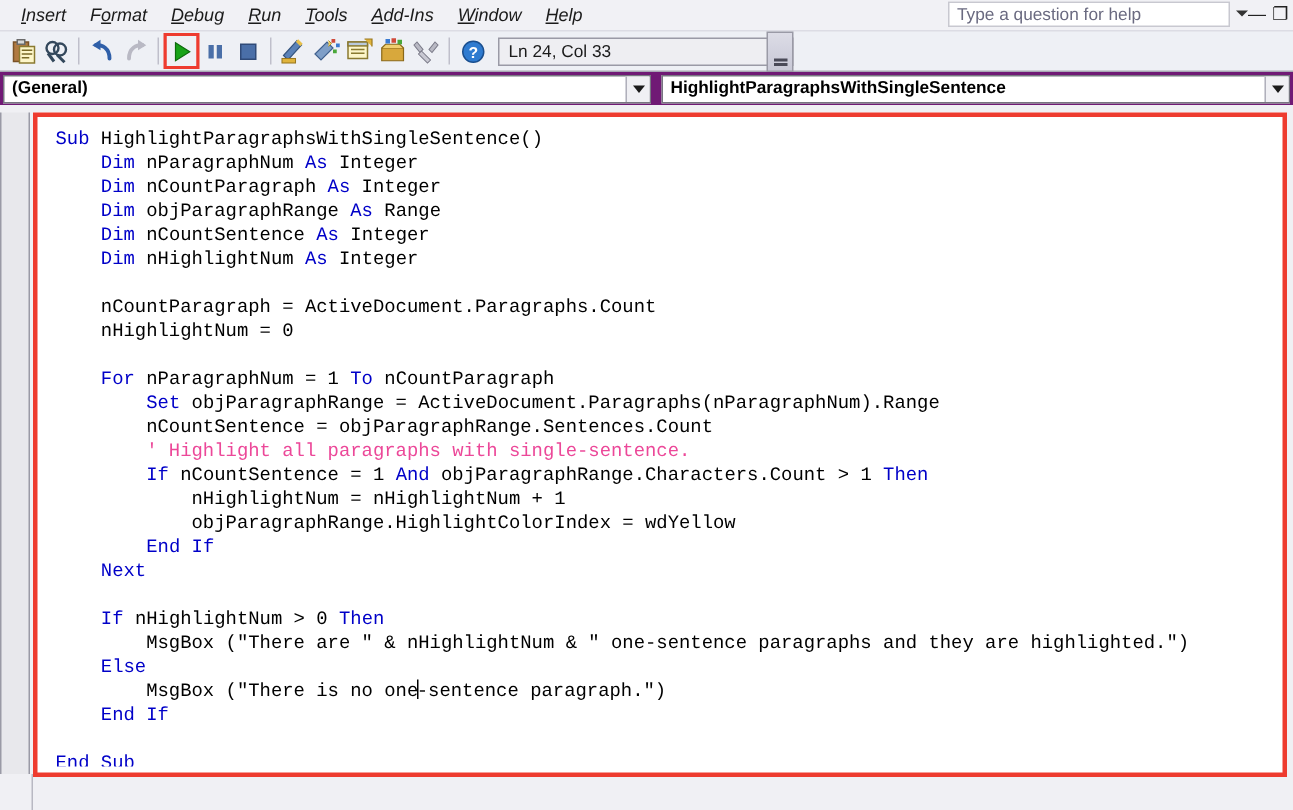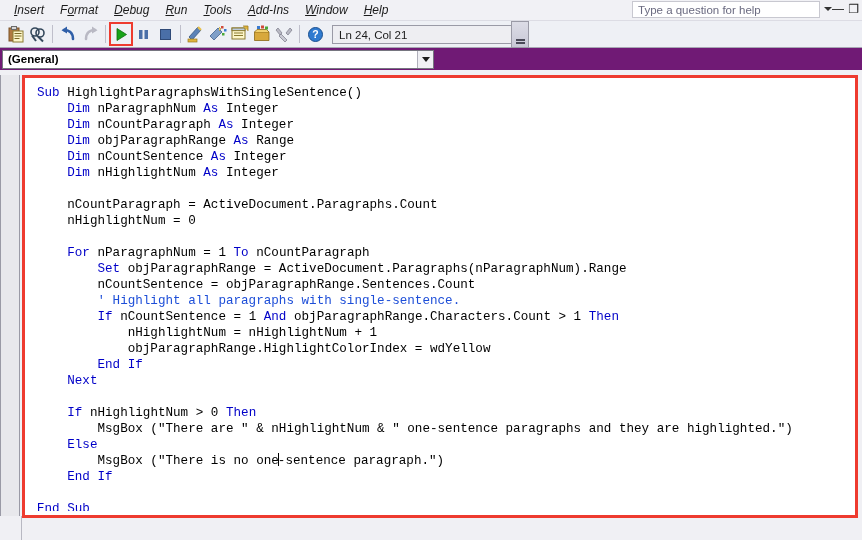--- a/index.html
+++ b/index.html
@@ -235,21 +235,21 @@
     right: 4px;
     bottom: 4px;
     font-family: "Liberation Mono", "DejaVu Sans Mono", monospace;
     font-size: 12.6px;
     line-height: 16px;
     color: #000000;
     white-space: pre;
     overflow: hidden;
   }
   .code-text .kw  { color: #0000c8; }
-  .code-text .cm  { color: #1d4ed8; }
+  .code-text .cm  { color: #ec4899; }
   .code-text .pl  { color: #000000; }
   .code-line { height: 16px; position: relative; }
   .caret {
     display: inline-block;
     width: 0;
     border-left: 1px solid #000;
     height: 13px;
     vertical-align: -2px;
     margin: 0 -1px;
   }
@@ -387,34 +387,40 @@
   <div class="tb-sep"></div>
 
   <div class="tb-btn">
     <svg width="17" height="17" viewBox="0 0 17 17">
       <circle cx="8.5" cy="8.5" r="7" fill="#2f7bd0" stroke="#1a4f8f"></circle>
       <text x="8.5" y="12.4" font-size="10.5" font-weight="bold" fill="#ffffff" text-anchor="middle" font-family="Liberation Sans, sans-serif">?</text>
     </svg>
   </div>
 
   <div class="status-box">
-    <span>Ln 24, Col 21</span>
+    <span>Ln 24, Col 33</span>
   </div>
   <div class="status-grip">
     <div class="g"></div>
   </div>
 </div>
 
 <div class="combobar">
   <div class="combo left">
     <div class="val">(General)</div>
     <div class="dd">
         <i></i>
       </div>
   </div>
+  <div class="combo right">
+    <div class="val">HighlightParagraphsWithSingleSentence</div>
+    <div class="dd">
+        <i></i>
+      </div>
+  </div>
 </div>
 
 <div class="code-wrap">
   <div class="margin-strip"></div>
   <div class="code-scroll-left"></div>
   <div class="red-box">
     <div class="code-text" id="code-text"><div class="code-line"><span class="kw">Sub </span><span class="pl">HighlightParagraphsWithSingleSentence()</span></div><div class="code-line"><span class="pl">    </span><span class="kw">Dim </span><span class="pl">nParagraphNum </span><span class="kw">As </span><span class="pl">Integer</span></div><div class="code-line"><span class="pl">    </span><span class="kw">Dim </span><span class="pl">nCountParagraph </span><span class="kw">As </span><span class="pl">Integer</span></div><div class="code-line"><span class="pl">    </span><span class="kw">Dim </span><span class="pl">objParagraphRange </span><span class="kw">As </span><span class="pl">Range</span></div><div class="code-line"><span class="pl">    </span><span class="kw">Dim </span><span class="pl">nCountSentence </span><span class="kw">As </span><span class="pl">Integer</span></div><div class="code-line"><span class="pl">    </span><span class="kw">Dim </span><span class="pl">nHighlightNum </span><span class="kw">As </span><span class="pl">Integer</span></div><div class="code-line">&nbsp;</div><div class="code-line"><span class="pl">    nCountParagraph = ActiveDocument.Paragraphs.Count</span></div><div class="code-line"><span class="pl">    nHighlightNum = 0</span></div><div class="code-line">&nbsp;</div><div class="code-line"><span class="pl">    </span><span class="kw">For </span><span class="pl">nParagraphNum = 1 </span><span class="kw">To </span><span class="pl">nCountParagraph</span></div><div class="code-line"><span class="pl">        </span><span class="kw">Set </span><span class="pl">objParagraphRange = ActiveDocument.Paragraphs(nParagraphNum).Range</span></div><div class="code-line"><span class="pl">        nCountSentence = objParagraphRange.Sentences.Count</span></div><div class="code-line"><span class="cm">        ' Highlight all paragraphs with single-sentence.</span></div><div class="code-line"><span class="pl">        </span><span class="kw">If </span><span class="pl">nCountSentence = 1 </span><span class="kw">And </span><span class="pl">objParagraphRange.Characters.Count &gt; 1 </span><span class="kw">Then</span></div><div class="code-line"><span class="pl">            nHighlightNum = nHighlightNum + 1</span></div><div class="code-line"><span class="pl">            objParagraphRange.HighlightColorIndex = wdYellow</span></div><div class="code-line"><span class="pl">        </span><span class="kw">End If</span></div><div class="code-line"><span class="pl">    </span><span class="kw">Next</span></div><div class="code-line">&nbsp;</div><div class="code-line"><span class="pl">    </span><span class="kw">If </span><span class="pl">nHighlightNum &gt; 0 </span><span class="kw">Then</span></div><div class="code-line"><span class="pl">        MsgBox ("There are " &amp; nHighlightNum &amp; " one-sentence paragraphs and they are highlighted.")</span></div><div class="code-line"><span class="pl">    </span><span class="kw">Else</span></div><div class="code-line"><span class="pl">        MsgBox ("There is no one</span><span class="caret"></span><span class="pl">-sentence paragraph.")</span></div><div class="code-line"><span class="pl">    </span><span class="kw">End If</span></div><div class="code-line">&nbsp;</div><div class="code-line"><span class="kw">End Sub</span></div></div>
   </div>
 </div>
 

